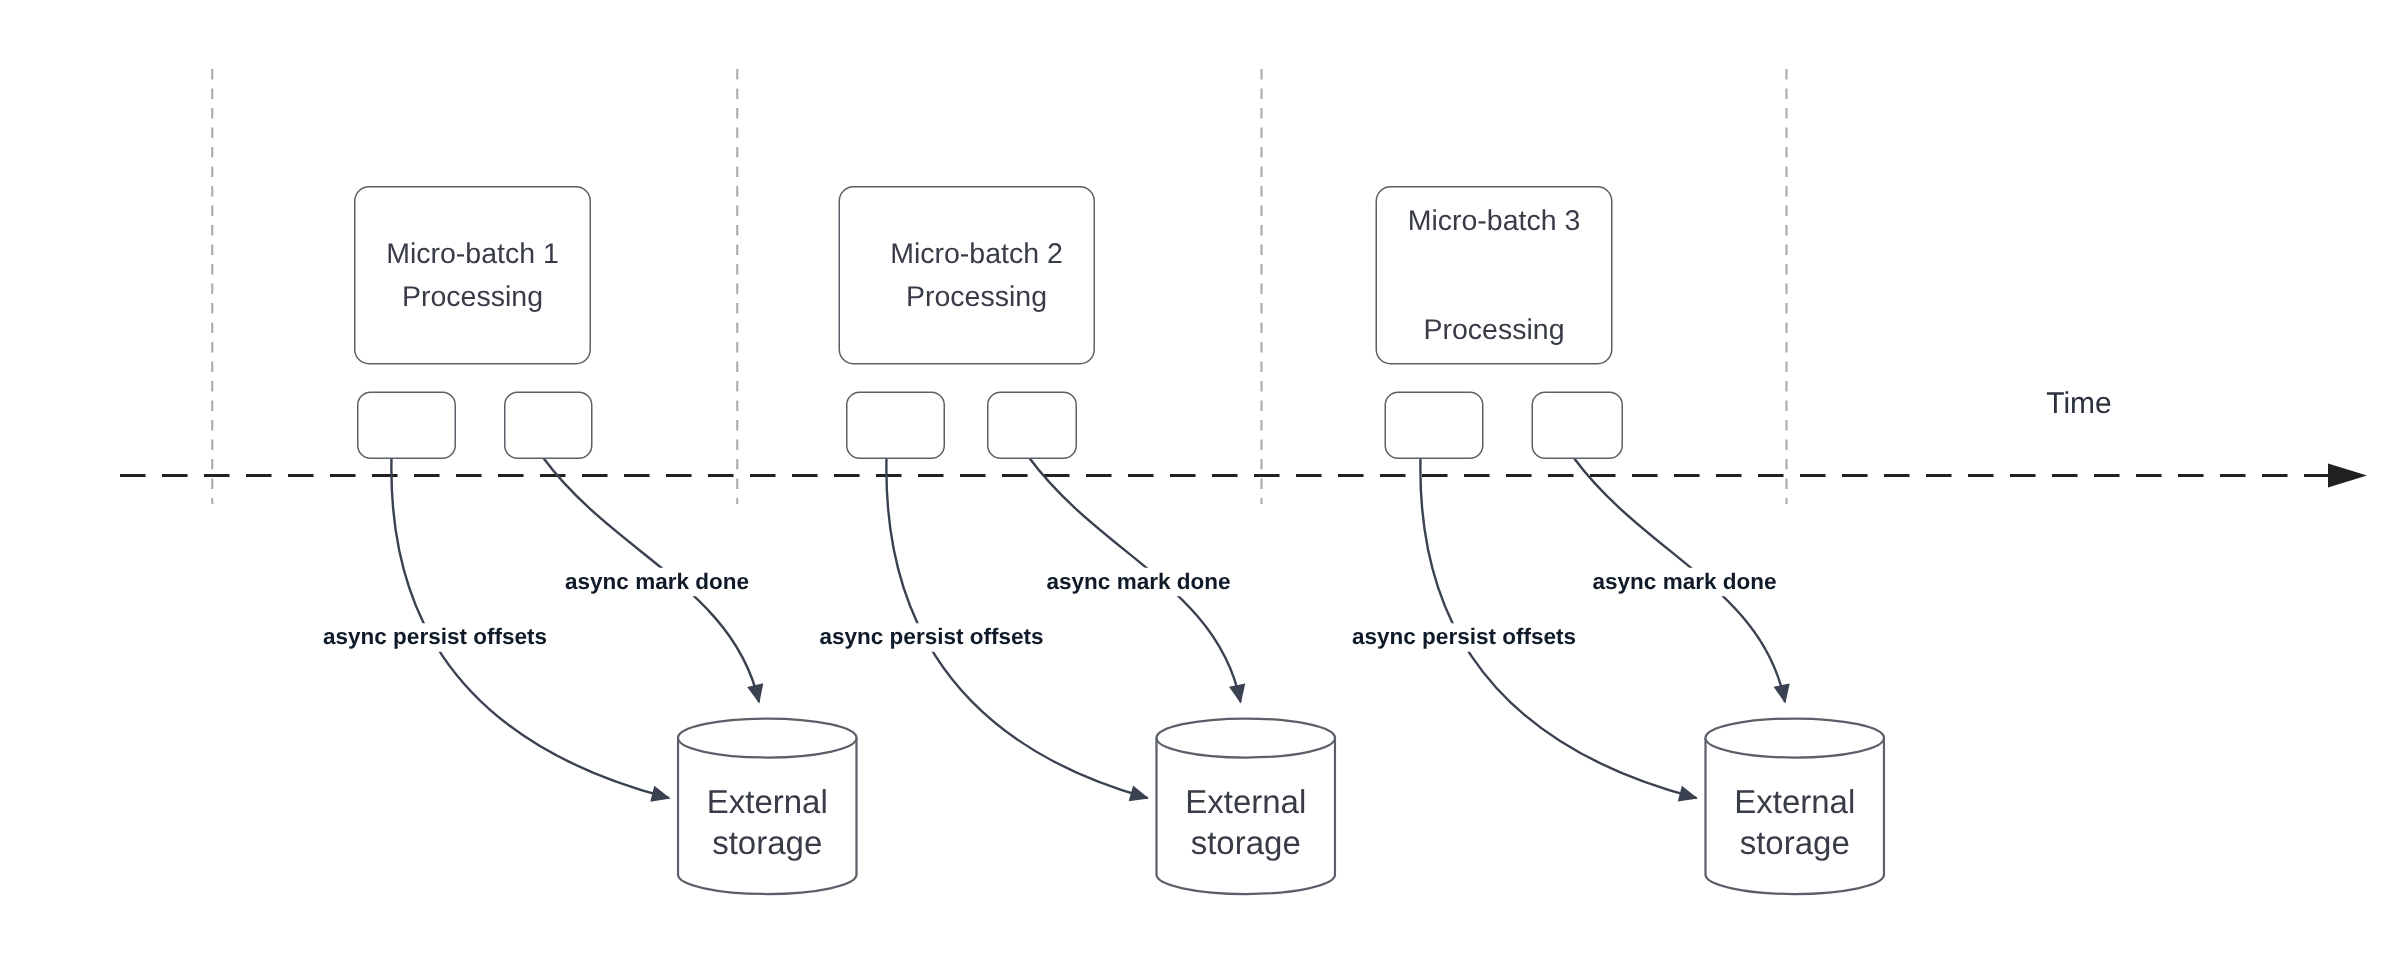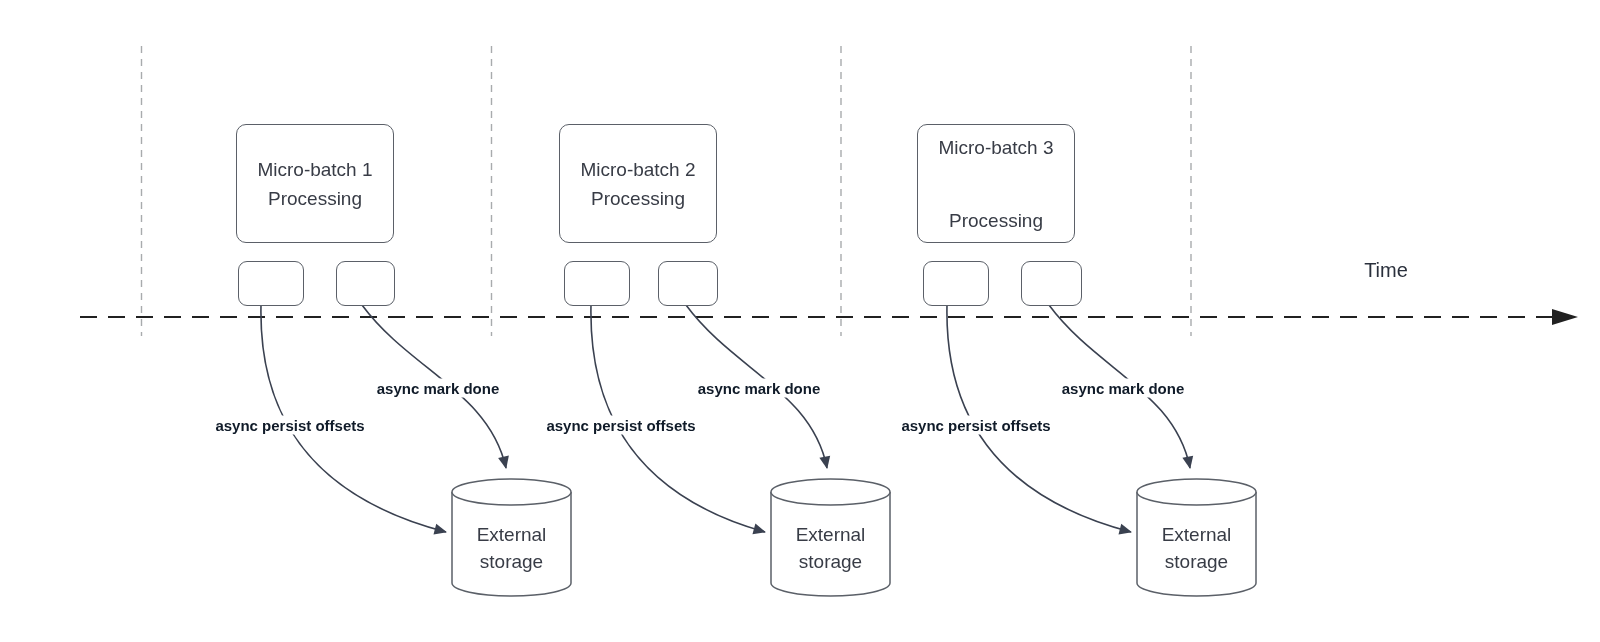--- a/index.html
+++ b/index.html
@@ -37,21 +37,21 @@
     position:absolute;transform:translate(-50%,-50%);white-space:nowrap;
     font-size:15px;font-weight:bold;color:var(--annotation-text);
     background:var(--background);padding:1px 4px;text-align:center;
   }
   .cylinder{position:absolute;width:121px;height:120px;}
   .cylinder svg{position:absolute;left:0;top:0;}
   .cyl-shape{stroke:var(--shape-border);stroke-width:1.5;fill:#ffffff;}
   .cyl-text{
     position:absolute;left:0;top:14px;right:0;bottom:0;display:flex;flex-direction:column;
     align-items:center;justify-content:center;color:var(--shape-text);
-    font-size:19px;line-height:27px;text-align:center;padding-top:6px;
+    font-size:22px;line-height:27px;text-align:center;padding-top:6px;
   }
   .time-label{
     position:absolute;transform:translate(-50%,-50%);font-size:20px;
     color:var(--axis-text);white-space:nowrap;
   }
 </style>
 </head>
 <body>
 
 <div class="canvas">
@@ -93,21 +93,21 @@
     <svg width="121" height="120" viewBox="0 0 121 120">
       <path class="cyl-shape" d="M1,14 L1,105 A59.5,13 0 0 0 120,105 L120,14"></path>
       <ellipse class="cyl-shape" cx="60.5" cy="14" rx="59.5" ry="13"></ellipse>
     </svg>
     <div class="cyl-text">
       <div>External</div>
       <div>storage</div>
     </div>
   </div>
 
-  <div class="proc-box" style="left:559px;top:124px;">
+  <div class="proc-box" style="left:559px;top:124px;padding-left:13px;">
     <div>Micro-batch 2</div>
     <div>Processing</div>
   </div>
   <div class="mini-box" style="left:564px;top:261px;width:64px;"></div>
   <div class="mini-box" style="left:658px;top:261px;width:58px;"></div>
   <div class="flow-label" style="left:621px;top:425px;">async persist offsets</div>
   <div class="flow-label" style="left:759px;top:388px;">async mark done</div>
   <div class="cylinder" style="left:770px;top:478px;">
     <svg width="121" height="120" viewBox="0 0 121 120">
       <path class="cyl-shape" d="M1,14 L1,105 A59.5,13 0 0 0 120,105 L120,14"></path>

